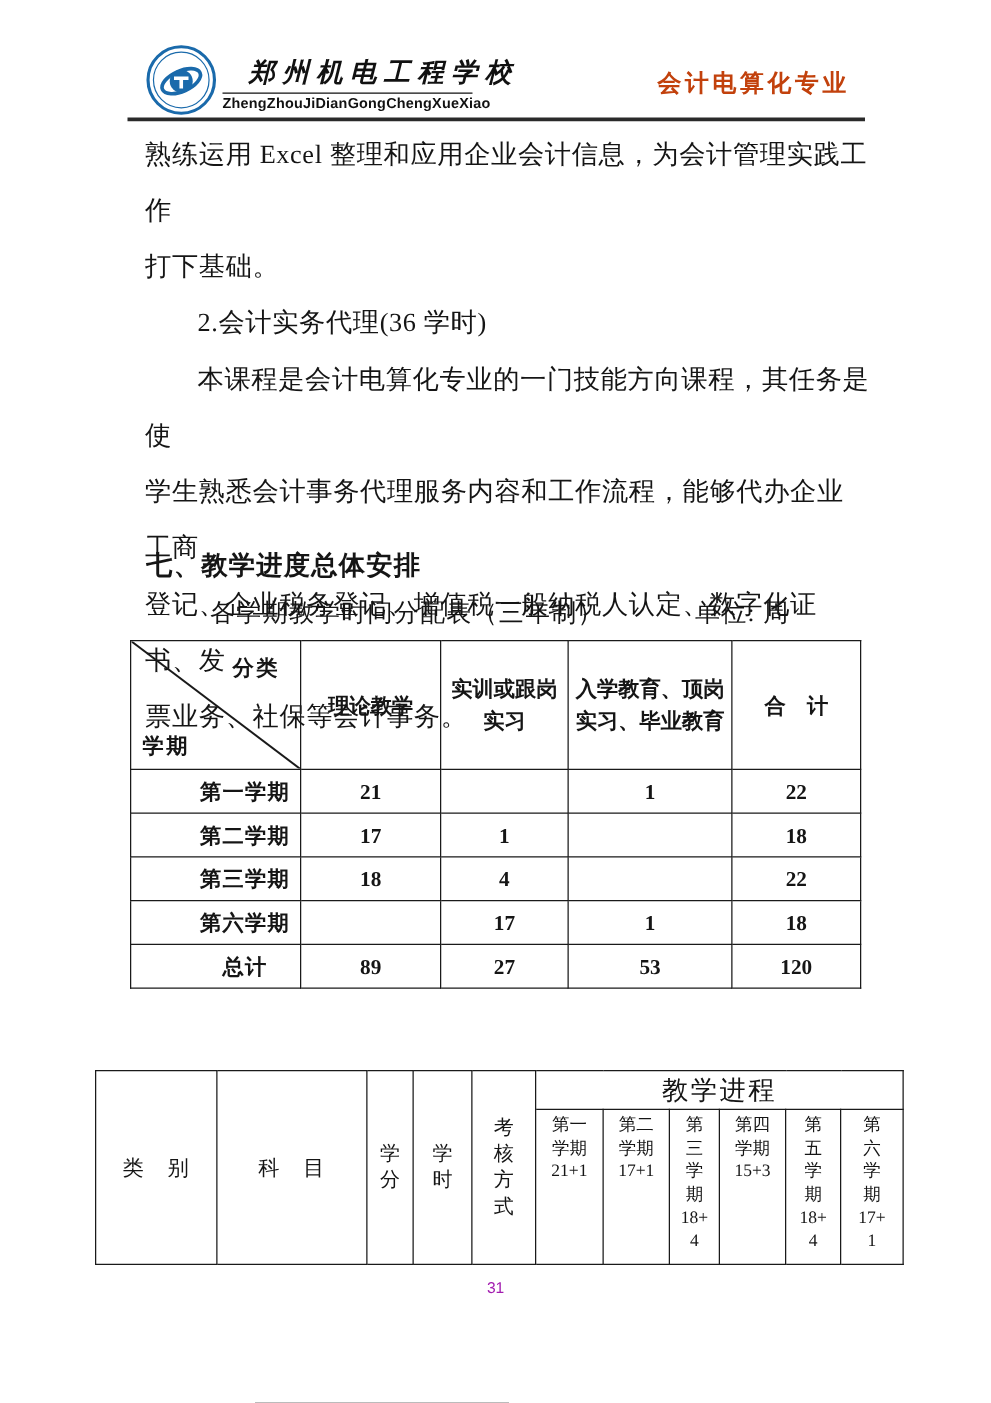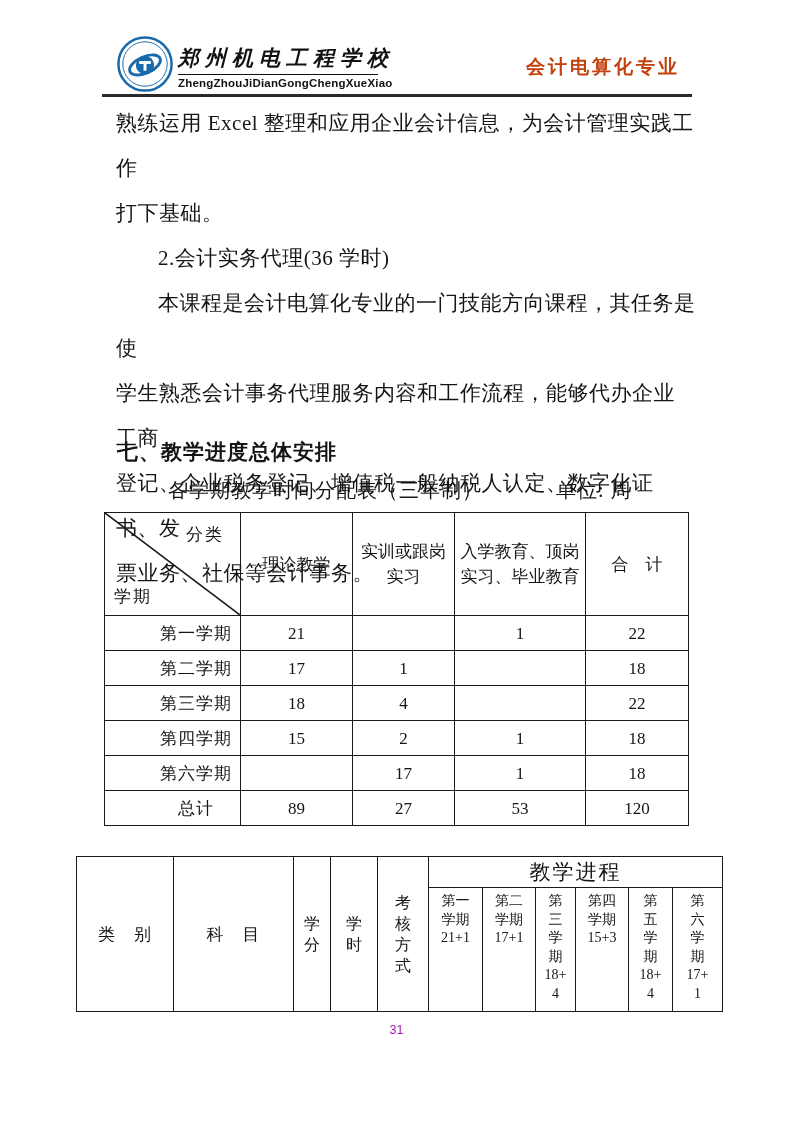--- a/index.html
+++ b/index.html
@@ -6,21 +6,21 @@
   .page{
     position:relative;width:793px;height:1122px;margin:0 auto;
     background:#ffffff;overflow:hidden;
     font-family:"Liberation Serif","DejaVu Serif",serif;color:#151515;
   }
   
   .logo-badge{position:absolute;left:116px;top:35px;width:58px;height:58px;}
   .school-name{position:absolute;left:178px;top:44px;width:200px;}
   .school-name .hanzi{
     font-size:21px;font-weight:bold;font-style:italic;letter-spacing:6px;
-    white-space:nowrap;color:#111;
+    white-space:nowrap;color:#111;margin-left:21px;
   }
   .school-name .pinyin{
     margin-top:2px;border-top:1.5px solid #111;padding-top:2px;
     font-family:"Liberation Sans","DejaVu Sans",sans-serif;
     font-size:11.5px;font-weight:bold;letter-spacing:.2px;white-space:nowrap;color:#111;
   }
   .major{
     position:absolute;left:526px;top:54px;
     font-size:19px;font-weight:bold;letter-spacing:3px;color:#c2410c;white-space:nowrap;
   }
@@ -35,21 +35,21 @@
     font-family:Liberation Serif, serif;
     font-size:21px;font-weight:bold;letter-spacing:1px;}
   .tbl1-caption{position:absolute;left:0;top:477px;width:793px;font-size:20px;}
   .tbl1-caption .cap-title{position:absolute;left:168px;white-space:nowrap;letter-spacing:1px;}
   .tbl1-caption .cap-unit{position:absolute;left:556px;white-space:nowrap;letter-spacing:1px;}
   
   table{border-collapse:collapse;table-layout:fixed;}
   td,th{border:1.5px solid #1a1a1a;font-weight:normal;overflow:hidden;}
   
   .table1{position:absolute;left:104px;top:512px;width:584px;font-size:17px;}
-  .table1 th,.table1 td{text-align:center;vertical-align:middle;white-space:pre-line;line-height:25px;}
+  .table1 th,.table1 td{text-align:center;vertical-align:middle;white-space:pre-line;line-height:25px;font-weight:bold;}
   .table1 .hdr-row th{height:70px;}
   .table1 .corner{position:relative;}
   .table1 .corner svg{position:absolute;left:0;top:0;width:100%;height:100%;}
   .table1 .corner .c-top{position:absolute;top:9px;right:16px;letter-spacing:2px;}
   .table1 .corner .c-bottom{position:absolute;bottom:6px;left:9px;letter-spacing:2px;}
   .table1 tbody td{height:32px;}
   .table1 tbody td.rowlabel{text-align:center;padding-left:48px;letter-spacing:1px;}
   
   .table2{position:absolute;left:76px;top:856px;width:646px;font-size:17px;}
   .table2 th,.table2 td{text-align:center;vertical-align:middle;}
@@ -138,27 +138,20 @@
         <td>1</td>
         <td></td>
         <td>18</td>
       </tr>
       <tr>
         <td class="rowlabel">第三学期</td>
         <td>18</td>
         <td>4</td>
         <td></td>
         <td>22</td>
-      </tr>
-      <tr>
-        <td class="rowlabel">第四学期</td>
-        <td>15</td>
-        <td>2</td>
-        <td>1</td>
-        <td>18</td>
       </tr>
       <tr>
         <td class="rowlabel">第六学期</td>
         <td></td>
         <td>17</td>
         <td>1</td>
         <td>18</td>
       </tr>
       <tr>
         <td class="rowlabel">总计</td>

